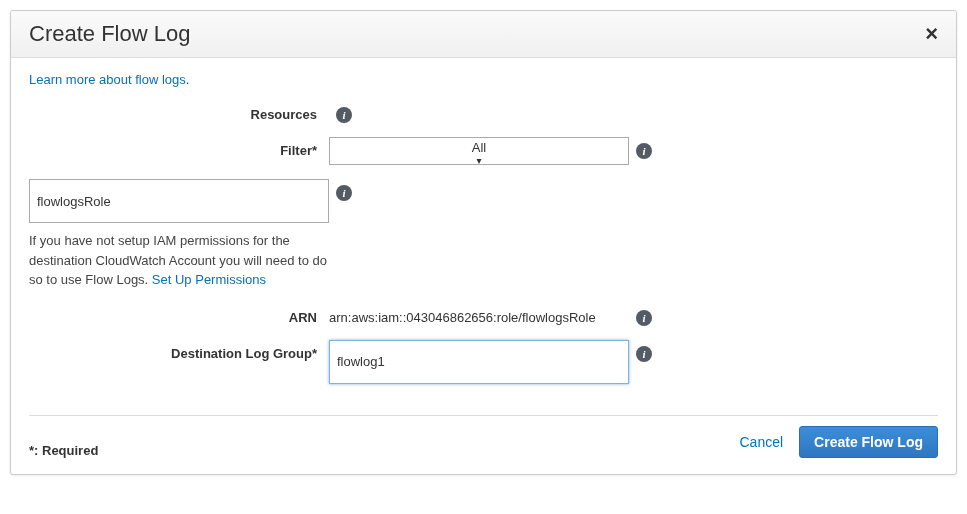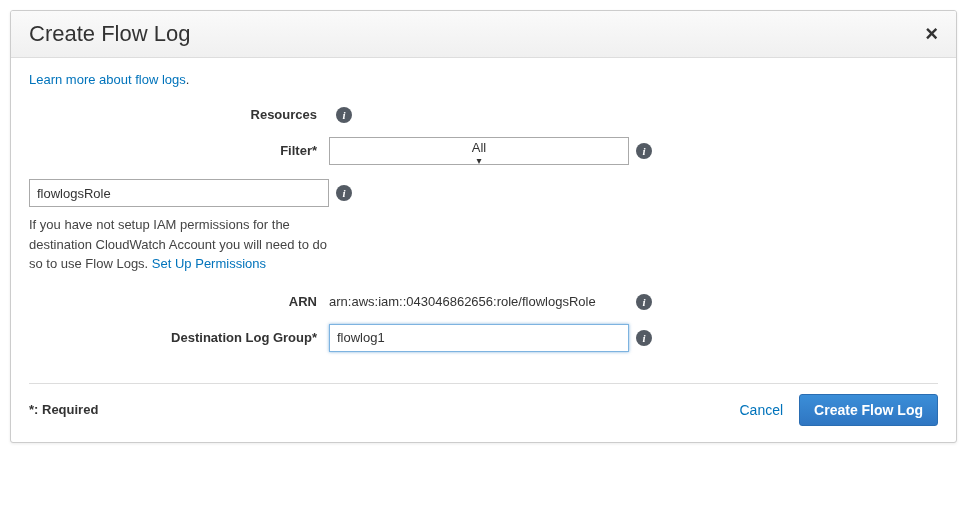--- a/index.html
+++ b/index.html
@@ -107,21 +107,21 @@
     font-size: 13px;
     justify-content: space-between;
     flex-direction: column;
   }
   .select-caret {
     font-size: 10px;
     color: #333;
   }
   .text-input {
     width: 100%;
-    height: 28px;
+    height: 44px;
     border: 1px solid #aaa;
     padding: 12px 7px;
     font-size: 13px;
     color: #333;
     outline: none;
   }
   .text-input.focused {
     border: 1px solid #7db3e0;
     box-shadow: 0 0 3px rgba(50,130,200,0.6);
   }
@@ -135,21 +135,21 @@
     color: #0073bb;
     text-decoration: none;
   }
   .modal-footer-sep {
     border-top: 1px solid #ddd;
     margin: 0 18px;
   }
   .modal-footer {
     padding: 10px 18px 16px 18px;
     display: flex;
-    align-items: center;
+    align-items: flex-end;
     justify-content: space-between;
   }
   .req-note {
     font-size: 13px;
     font-weight: 700;
   }
   .footer-actions {
     display: flex;
     align-items: center;
     gap: 16px;

